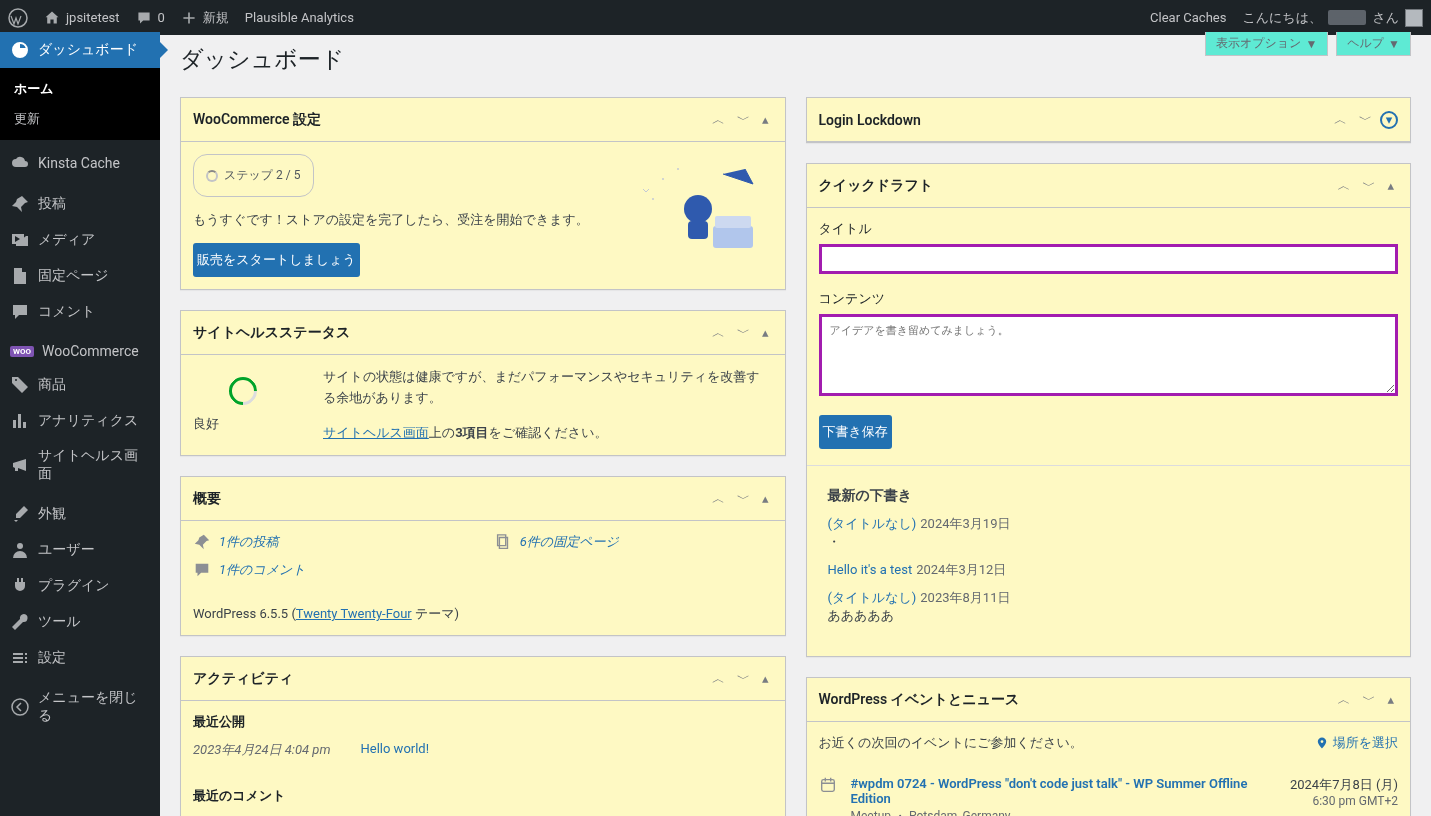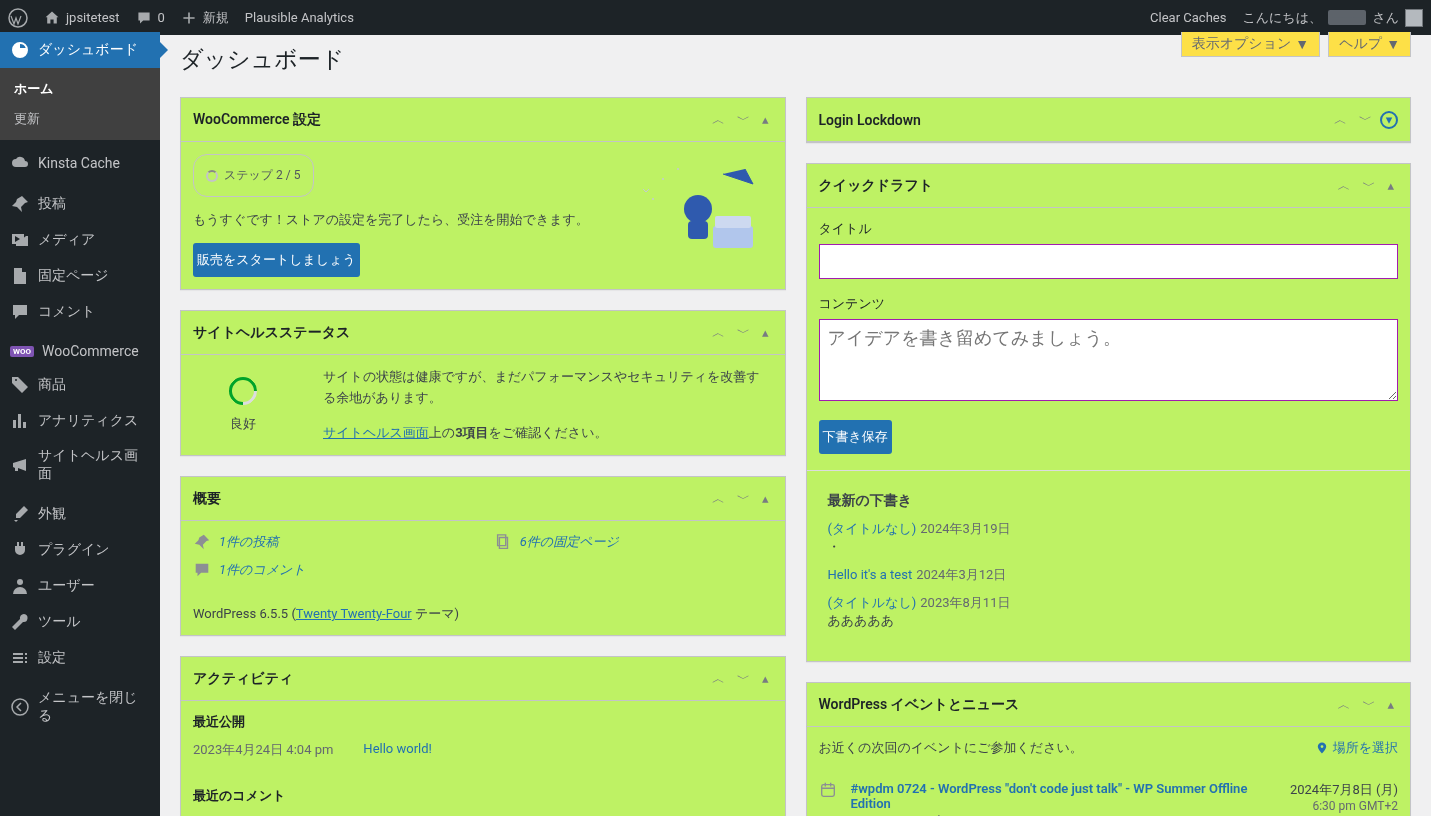--- a/index.html
+++ b/index.html
@@ -14,76 +14,76 @@
 .avatar{width:18px;height:18px;background:#b4b9be;border:1px solid #72777c;}
 .greet-name{background:#5d636a;color:#5d636a;border-radius:2px;padding:0 4px;}
 
 
 #adminmenu{position:absolute;top:32px;left:0;width:160px;height:784px;background:#1d2327;color:#c3c4c7;font-size:14px;}
 #adminmenu li{list-style:none;}
 #adminmenu .menu-top{display:flex;align-items:center;gap:8px;padding:8px 10px;cursor:pointer;}
 #adminmenu .menu-top svg{fill:#a7aaad;flex:0 0 20px;}
 #adminmenu .menu-top.current{background:#2271b1;color:#fff;}
 #adminmenu .menu-top.current svg{fill:#fff;}
-#adminmenu .submenu{background:#404040;padding:6px 0;}
+#adminmenu .submenu{background:#000000;padding:6px 0;}
 #adminmenu .submenu li{padding:6px 12px 6px 14px;cursor:pointer;color:#c3c4c7;font-size:13px;}
 #adminmenu .submenu li.current{color:#fff;font-weight:600;}
 #adminmenu .menu-sep{height:5px;}
 .arrow-current{position:absolute;right:-8px;width:0;height:0;border-top:8px solid transparent;border-bottom:8px solid transparent;border-left:8px solid #2271b1;}
 .woo-badge{background:#7f54b3;color:#fff;font-size:8px;font-weight:700;padding:1px 3px;border-radius:2px;}
 
 
 #wpbody{margin-left:160px;padding:0;}
 #wpbody-content{padding:0 20px 20px;}
 h1{font-size:23px;font-weight:400;color:#1d2327;padding:9px 0 4px;}
 .screen-meta{display:flex;gap:8px;position:absolute;right:20px;top:32px;}
-.screen-meta button{background:#fde047;border:1px solid #c3c4c7;border-top:none;padding:3px 10px;font-size:14px;color:#646970;cursor:pointer;display:flex;align-items:center;gap:4px;}
+.screen-meta button{background:#5eead4;border:1px solid #c3c4c7;border-top:none;padding:3px 10px;font-size:12px;color:#646970;cursor:pointer;display:flex;align-items:center;gap:4px;}
 
 #dash-widgets{display:flex;gap:20px;margin-top:18px;}
 .col{flex:1;display:flex;flex-direction:column;gap:20px;min-width:0;}
 
-.postbox{background:#bef264;border:1px solid #c3c4c7;box-shadow:0 1px 1px rgba(0,0,0,.04);}
+.postbox{background:#fef9c3;border:1px solid #c3c4c7;box-shadow:0 1px 1px rgba(0,0,0,.04);}
 .postbox-header{display:flex;justify-content:space-between;align-items:center;border-bottom:1px solid #c3c4c7;padding:0 12px;height:44px;}
 .postbox-header h2{font-size:14px;font-weight:600;color:#1d2327;}
 .handle-actions{display:flex;gap:4px;align-items:center;}
 .handle-actions span{cursor:pointer;color:#787c82;padding:0 4px;}
 .handle-actions .hl{border:2px solid #2271b1;border-radius:50%;width:18px;height:18px;display:flex;align-items:center;justify-content:center;color:#2271b1;}
 .inside{padding:12px;font-size:13px;}
 
 
 .step-pill{display:inline-flex;align-items:center;gap:6px;border:1px solid #c3c4c7;border-radius:14px;padding:12px 12px;font-size:12px;color:#50575e;}
 .step-pill .spin{width:12px;height:12px;border:2px solid #c3c4c7;border-top-color:#888;border-radius:50%;}
 .woo-flex{display:flex;gap:20px;align-items:flex-start;}
 .btn-primary{background:#2271b1;color:#fff;border:none;padding:8px 4px;font-size:13px;border-radius:3px;cursor:pointer;}
 .woo-illus{width:150px;height:100px;position:relative;flex-shrink:0;}
 .woo-illus svg{width:100%;height:100%;}
 
 
 .sh-flex{display:flex;gap:30px;align-items:center;}
-.sh-gauge{text-align:center;width:100px;}
+.sh-gauge{text-align:left;width:100px;}
 .sh-circ{width:28px;height:28px;border:3px solid #00a32a;border-right-color:#dcdcde;border-radius:50%;margin:0 auto 10px;transform:rotate(45deg);}
 .sh-text{flex:1;line-height:1.6;}
 .sh-text a{text-decoration:underline;}
 
 
 .glance-grid{display:flex;flex-wrap:wrap;gap:10px 40px;margin-bottom:14px;font-style:italic;}
 .glance-grid li{list-style:none;display:flex;align-items:center;gap:8px;min-width:45%;}
 .glance-grid svg{fill:#8c8f94;}
 .wp-ver{margin-top:12px;padding-top:12px;}
 .search-eng{display:flex;align-items:center;gap:8px;margin-top:12px;}
 .search-eng a{text-decoration:underline;}
 
 
 .act-sec h3{font-size:13px;font-weight:600;margin-bottom:10px;color:#1d2327;}
 .act-row{display:flex;gap:30px;margin-bottom:8px;font-size:13px;}
-.act-row .date{color:#646970;}
+.act-row .date{color:#646970;font-style:italic;}
 
 
 .qd label{display:block;margin-bottom:6px;color:#1d2327;}
-.qd input[type=text],.qd textarea{width:100%;border:1px solid #a21caf;padding:6px 8px;font-size:18px;}
+.qd input[type=text],.qd textarea{width:100%;border:3px solid #a21caf;padding:6px 8px;font-size:11px;}
 .qd textarea{height:82px;resize:vertical;}
 .qd .field{margin-bottom:16px;}
 .drafts{border-top:1px solid #dcdcde;margin:16px -12px -12px;padding:21px;}
 .drafts h3{font-size:14px;font-weight:600;margin-bottom:10px;}
 .drafts li{list-style:none;margin-bottom:10px;font-size:13px;}
 .drafts .title{color:#2271b1;}
 .drafts .date{color:#646970;margin-left:4px;}
 .drafts .excerpt{color:#3c434a;}
 
 
@@ -214,30 +214,30 @@
     </li>
   <li class="menu-sep"></li>
   <li class="menu-top">
       <svg width="20" height="20" viewBox="0 0 20 20">
         <path d="M14 2l4 4-8 8H6v-4zM4 16h4l-2 2z"></path>
       </svg>
       <span>外観</span>
     </li>
   <li class="menu-top">
       <svg width="20" height="20" viewBox="0 0 20 20">
-        <path d="M7 2v4H5v4a5 5 0 005 5v3h0v-3a5 5 0 005-5V6h-2V2h-2v4H9V2z"></path>
-      </svg>
-      <span>プラグイン</span>
-    </li>
-  <li class="menu-top">
-      <svg width="20" height="20" viewBox="0 0 20 20">
         <circle cx="10" cy="6" r="3"></circle>
         <path d="M3 18a7 7 0 0114 0z"></path>
       </svg>
       <span>ユーザー</span>
+    </li>
+  <li class="menu-top">
+      <svg width="20" height="20" viewBox="0 0 20 20">
+        <path d="M7 2v4H5v4a5 5 0 005 5v3h0v-3a5 5 0 005-5V6h-2V2h-2v4H9V2z"></path>
+      </svg>
+      <span>プラグイン</span>
     </li>
   <li class="menu-top">
       <svg width="20" height="20" viewBox="0 0 20 20">
         <path d="M14 2a4 4 0 00-4 5L2 15l3 3 8-8a4 4 0 001-8z"></path>
       </svg>
       <span>ツール</span>
     </li>
   <li class="menu-top">
       <svg width="20" height="20" viewBox="0 0 20 20">
         <path d="M3 6h10M3 10h10M3 14h10M15 6h2M15 10h2M15 14h2" stroke="#a7aaad" stroke-width="2"></path>

